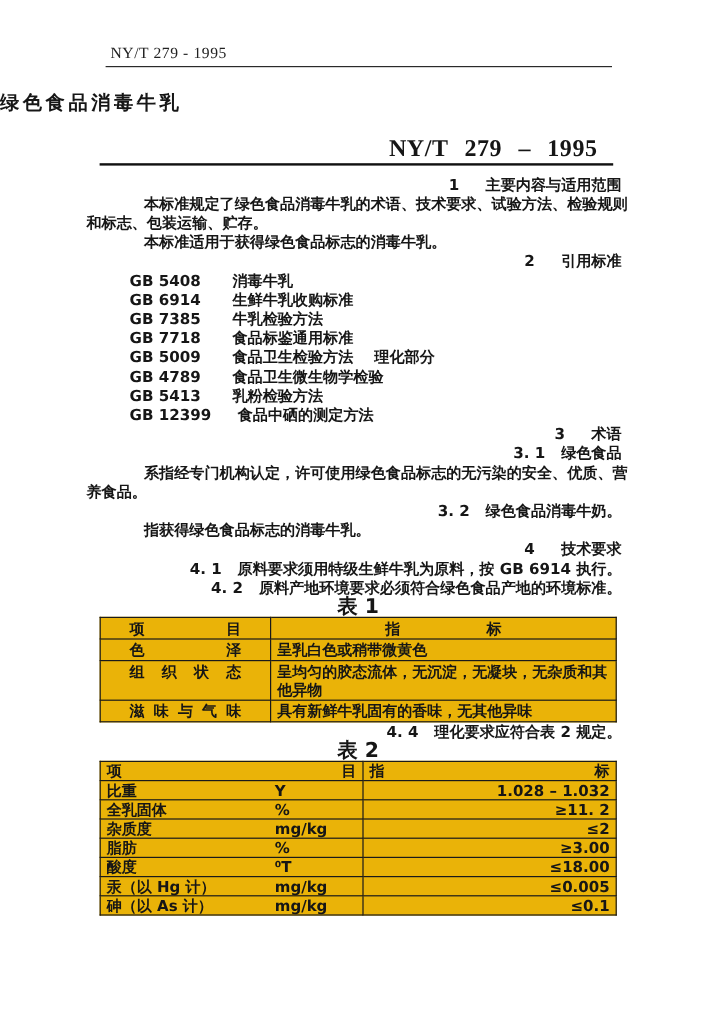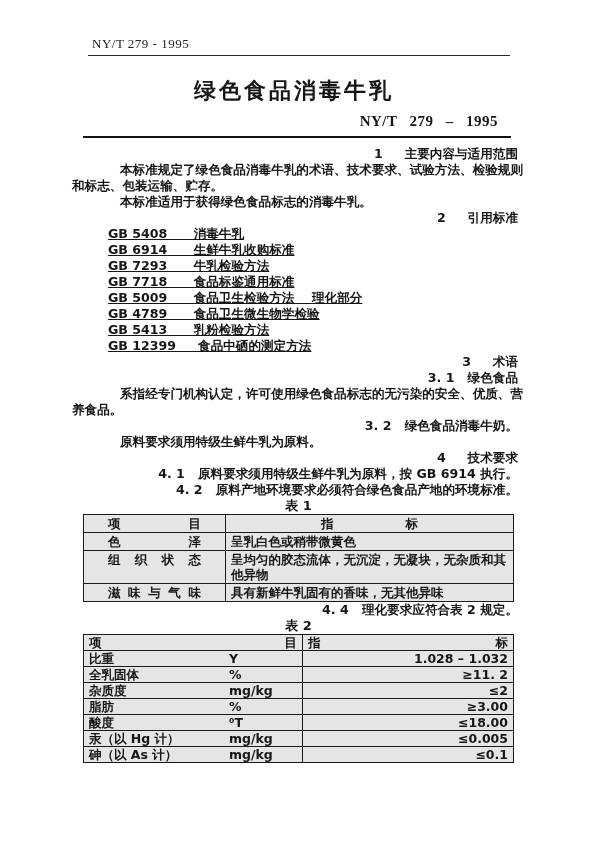--- a/index.html
+++ b/index.html
@@ -7,43 +7,43 @@
   .page {
     position:relative; width:588px; height:849px; background:#ffffff;
     font-family:"DejaVu Sans", sans-serif; color:#161616; overflow:hidden;border-radius:29px;
   }
   .ref-top {
     position:absolute; left:92px; top:36px;
     font-family:"Liberation Serif", serif; font-size:13px; letter-spacing:0.5px; color:#222;
   }
   .rule-top { position:absolute; left:88px; top:55px; width:422px; border-top:1.5px solid #2a2a2a; }
   .doc-title {
-    position:absolute; left:0; top:76px; width:100%; text-align:center;
-    font-size:22px; font-weight:bold; letter-spacing:3px;
+    position:absolute; left:0; top:76px; width:100%; 
+    font-size:16px; font-weight:bold; letter-spacing:3px;
   }
   .ref-right {
     position:absolute; right:90px; top:113px;
-    font-family:"Liberation Serif", serif; font-size:15px; font-weight:bold;
+    font-family:"Liberation Serif", serif; font-size:20px; font-weight:bold;
     word-spacing:8px; letter-spacing:0.5px;
   }
   .rule-mid { position:absolute; left:83px; top:136px; width:428px; border-top:2.2px solid #111; }
 
   .content {
     position:absolute; left:72px; top:146px; width:446px;
     font-size:12.6px; font-weight:bold; line-height:16px;
   }
   .line { white-space:pre; height:16px; }
   .line.sec   { padding-left:14px;text-align:right; }
-  .line.gb    { padding-left:36px;text-decoration:underline; }
+  .line.gb    { padding-left:36px; }
   .line.ind   { padding-left:48px; }
   .line.flush { padding-left:0; }
 
-  .caption { width:431px; margin-left:11px; height:16px; text-align:center; font-size:13px; font-weight:bold; }
+  .caption { width:431px; margin-left:11px; height:16px; text-align:center; font-size:17px; font-weight:bold; }
 
-  table { margin-left:11px; width:431px; border-collapse:collapse; table-layout:fixed; background:#e5e5e5; }
+  table { margin-left:11px; width:431px; border-collapse:collapse; table-layout:fixed; background:#eab308; }
   table, td { border:1.6px solid #1a1a1a; }
   td { font-size:12.5px; font-weight:bold; vertical-align:top; padding:1px 5px; line-height:15px; }
 
   
   .t1-col-item { width:142px; }
   .dist  { text-align:justify; text-align-last:justify; }
   .t1-item { padding-left:24px; padding-right:24px; }
   .t1-head-ind { padding-left:95px; padding-right:95px; }
   .t1-ind { text-align:left; }
 
@@ -69,32 +69,32 @@
   <div class="rule-mid"></div>
 
   <div class="content">
     <div class="line sec">1     主要内容与适用范围</div>
     <div class="line ind">本标准规定了绿色食品消毒牛乳的术语、技术要求、试验方法、检验规则</div>
     <div class="line flush">和标志、包装运输、贮存。</div>
     <div class="line ind">本标准适用于获得绿色食品标志的消毒牛乳。</div>
     <div class="line sec">2     引用标准</div>
     <div class="line gb">GB 5408      消毒牛乳</div>
     <div class="line gb">GB 6914      生鲜牛乳收购标准</div>
-    <div class="line gb">GB 7293      牛乳检验方法</div>
+    <div class="line gb">GB 7385      牛乳检验方法</div>
     <div class="line gb">GB 7718      食品标鉴通用标准</div>
     <div class="line gb">GB 5009      食品卫生检验方法    理化部分</div>
     <div class="line gb">GB 4789      食品卫生微生物学检验</div>
     <div class="line gb">GB 5413      乳粉检验方法</div>
     <div class="line gb">GB 12399     食品中硒的测定方法</div>
     <div class="line sec">3     术语</div>
     <div class="line sec">3. 1   绿色食品</div>
     <div class="line ind">系指经专门机构认定，许可使用绿色食品标志的无污染的安全、优质、营</div>
     <div class="line flush">养食品。</div>
     <div class="line sec">3. 2   绿色食品消毒牛奶。</div>
-    <div class="line ind">原料要求须用特级生鲜牛乳为原料。</div>
+    <div class="line ind">指获得绿色食品标志的消毒牛乳。</div>
     <div class="line sec">4     技术要求</div>
     <div class="line sec">4. 1   原料要求须用特级生鲜牛乳为原料，按 GB 6914 执行。</div>
     <div class="line sec">4. 2   原料产地环境要求必须符合绿色食品产地的环境标准。</div>
 
     <div class="caption">表 1</div>
 
     <table class="t1">
       <tbody>
           <tr>
         <td class="t1-col-item dist t1-item">项 目</td>

